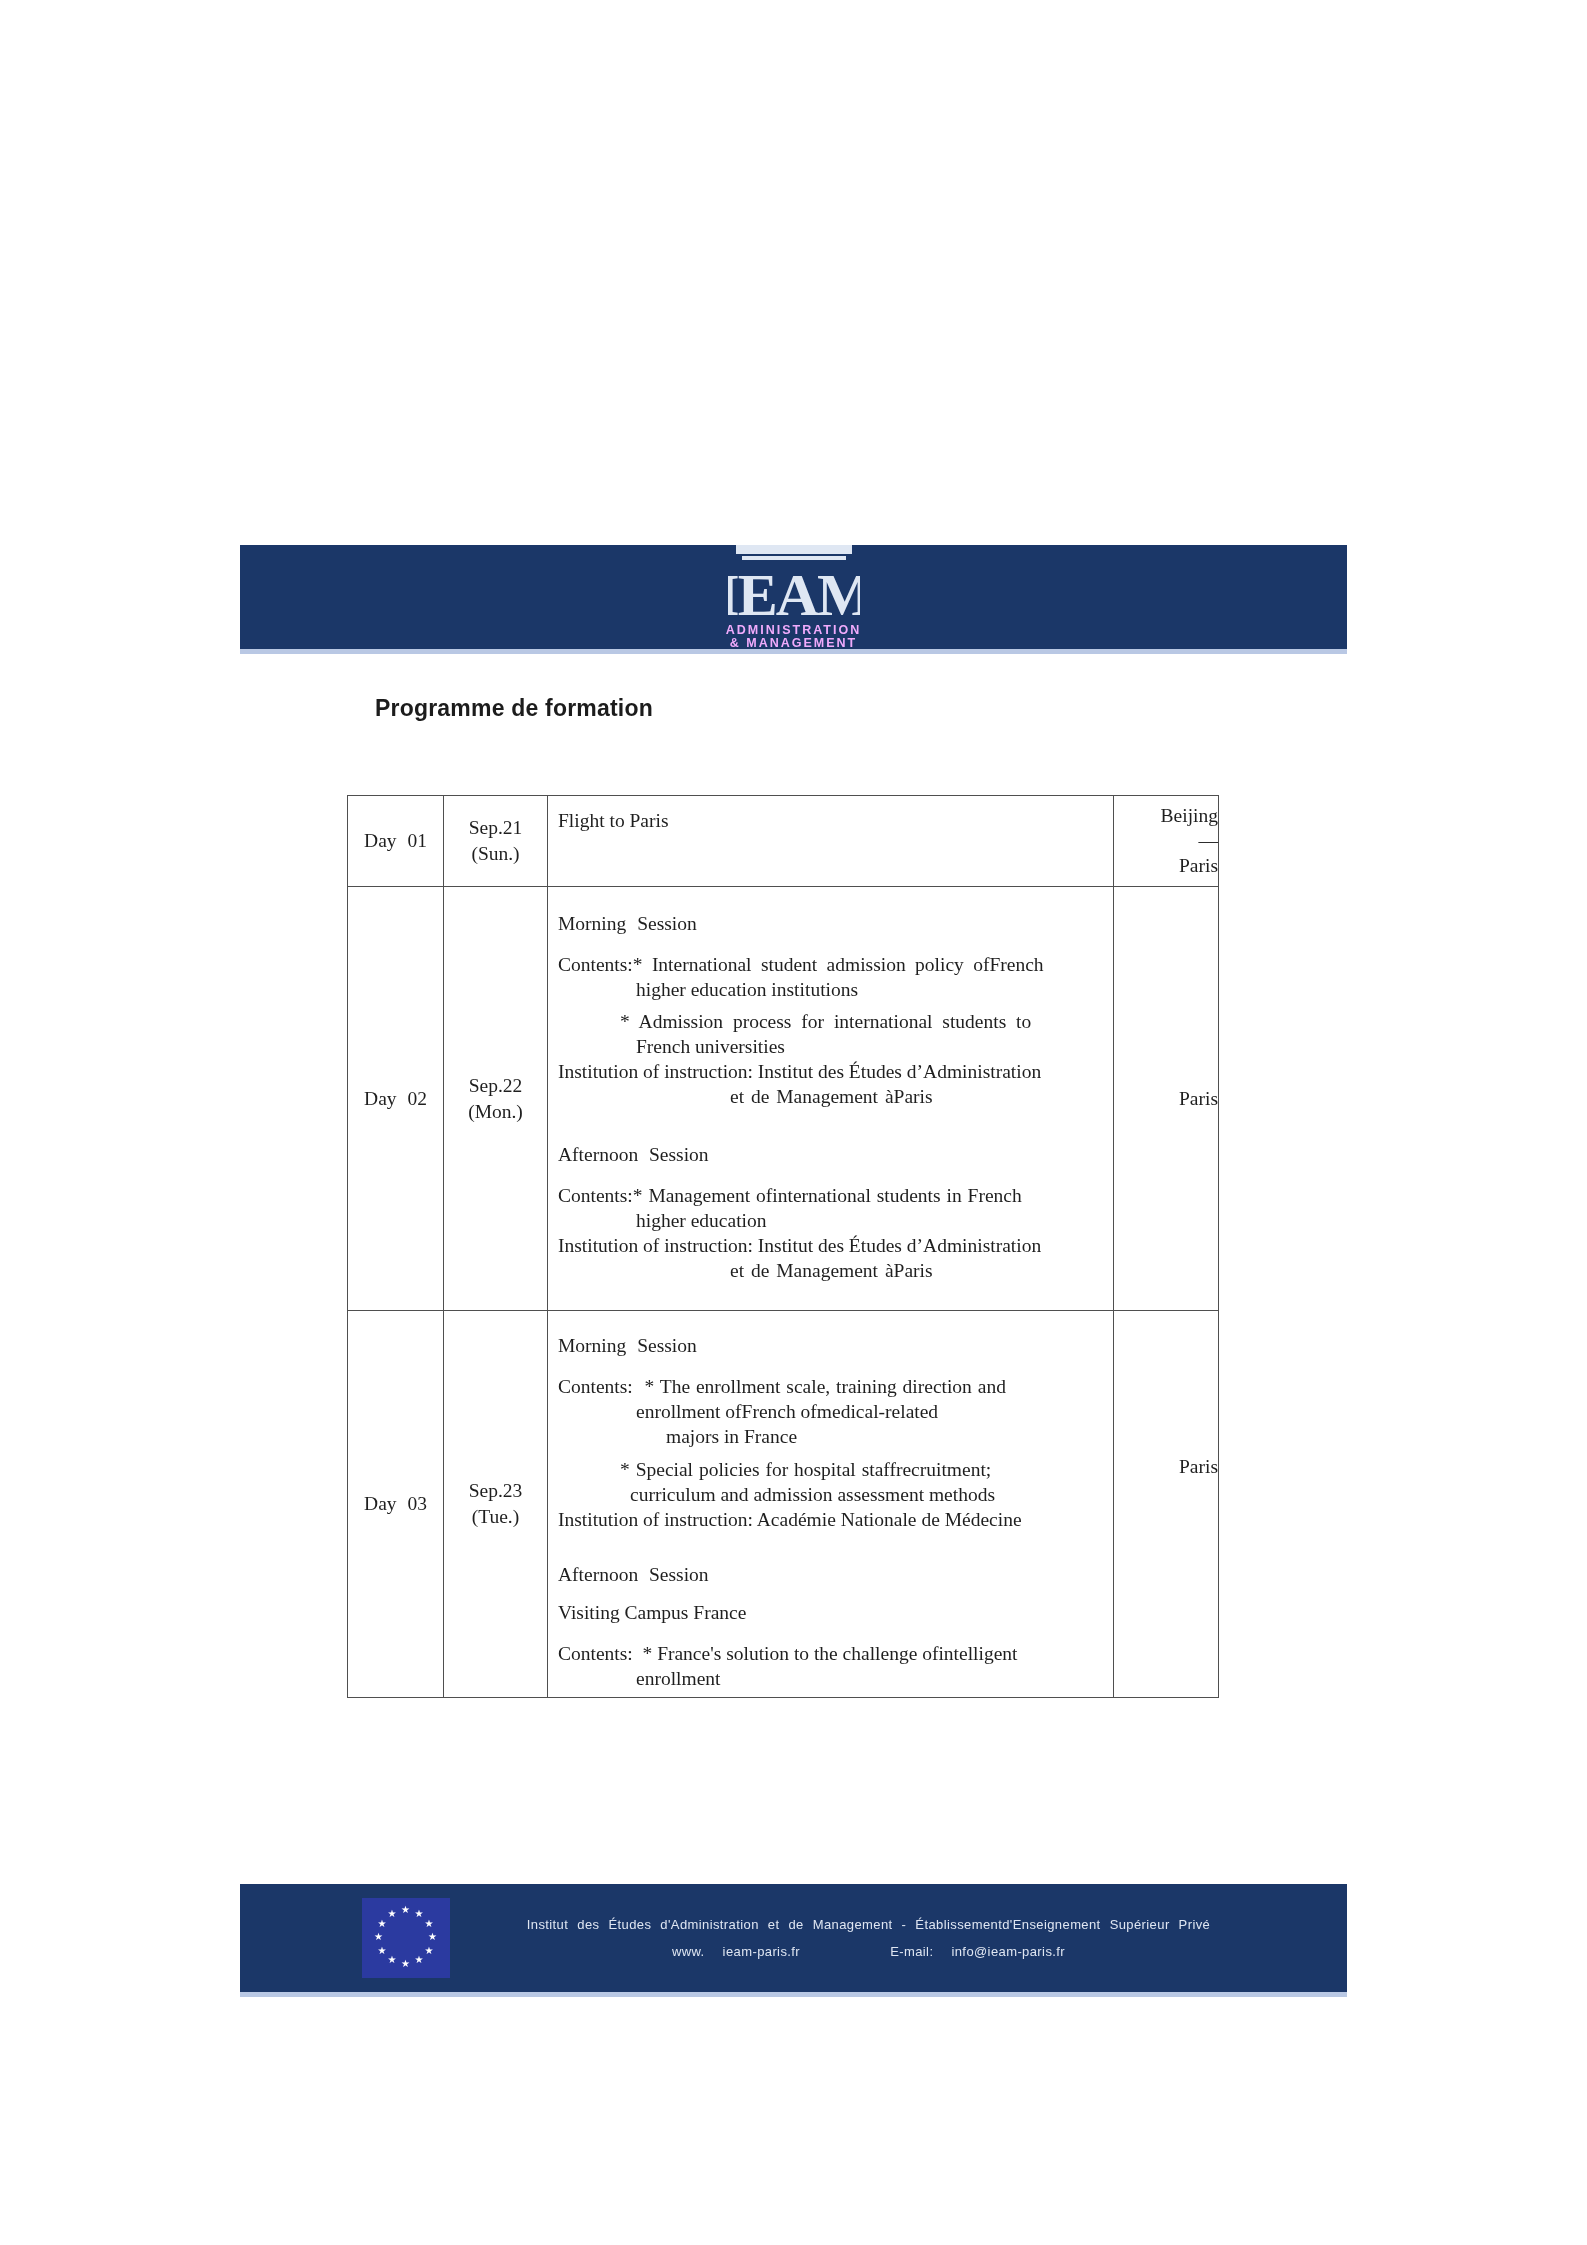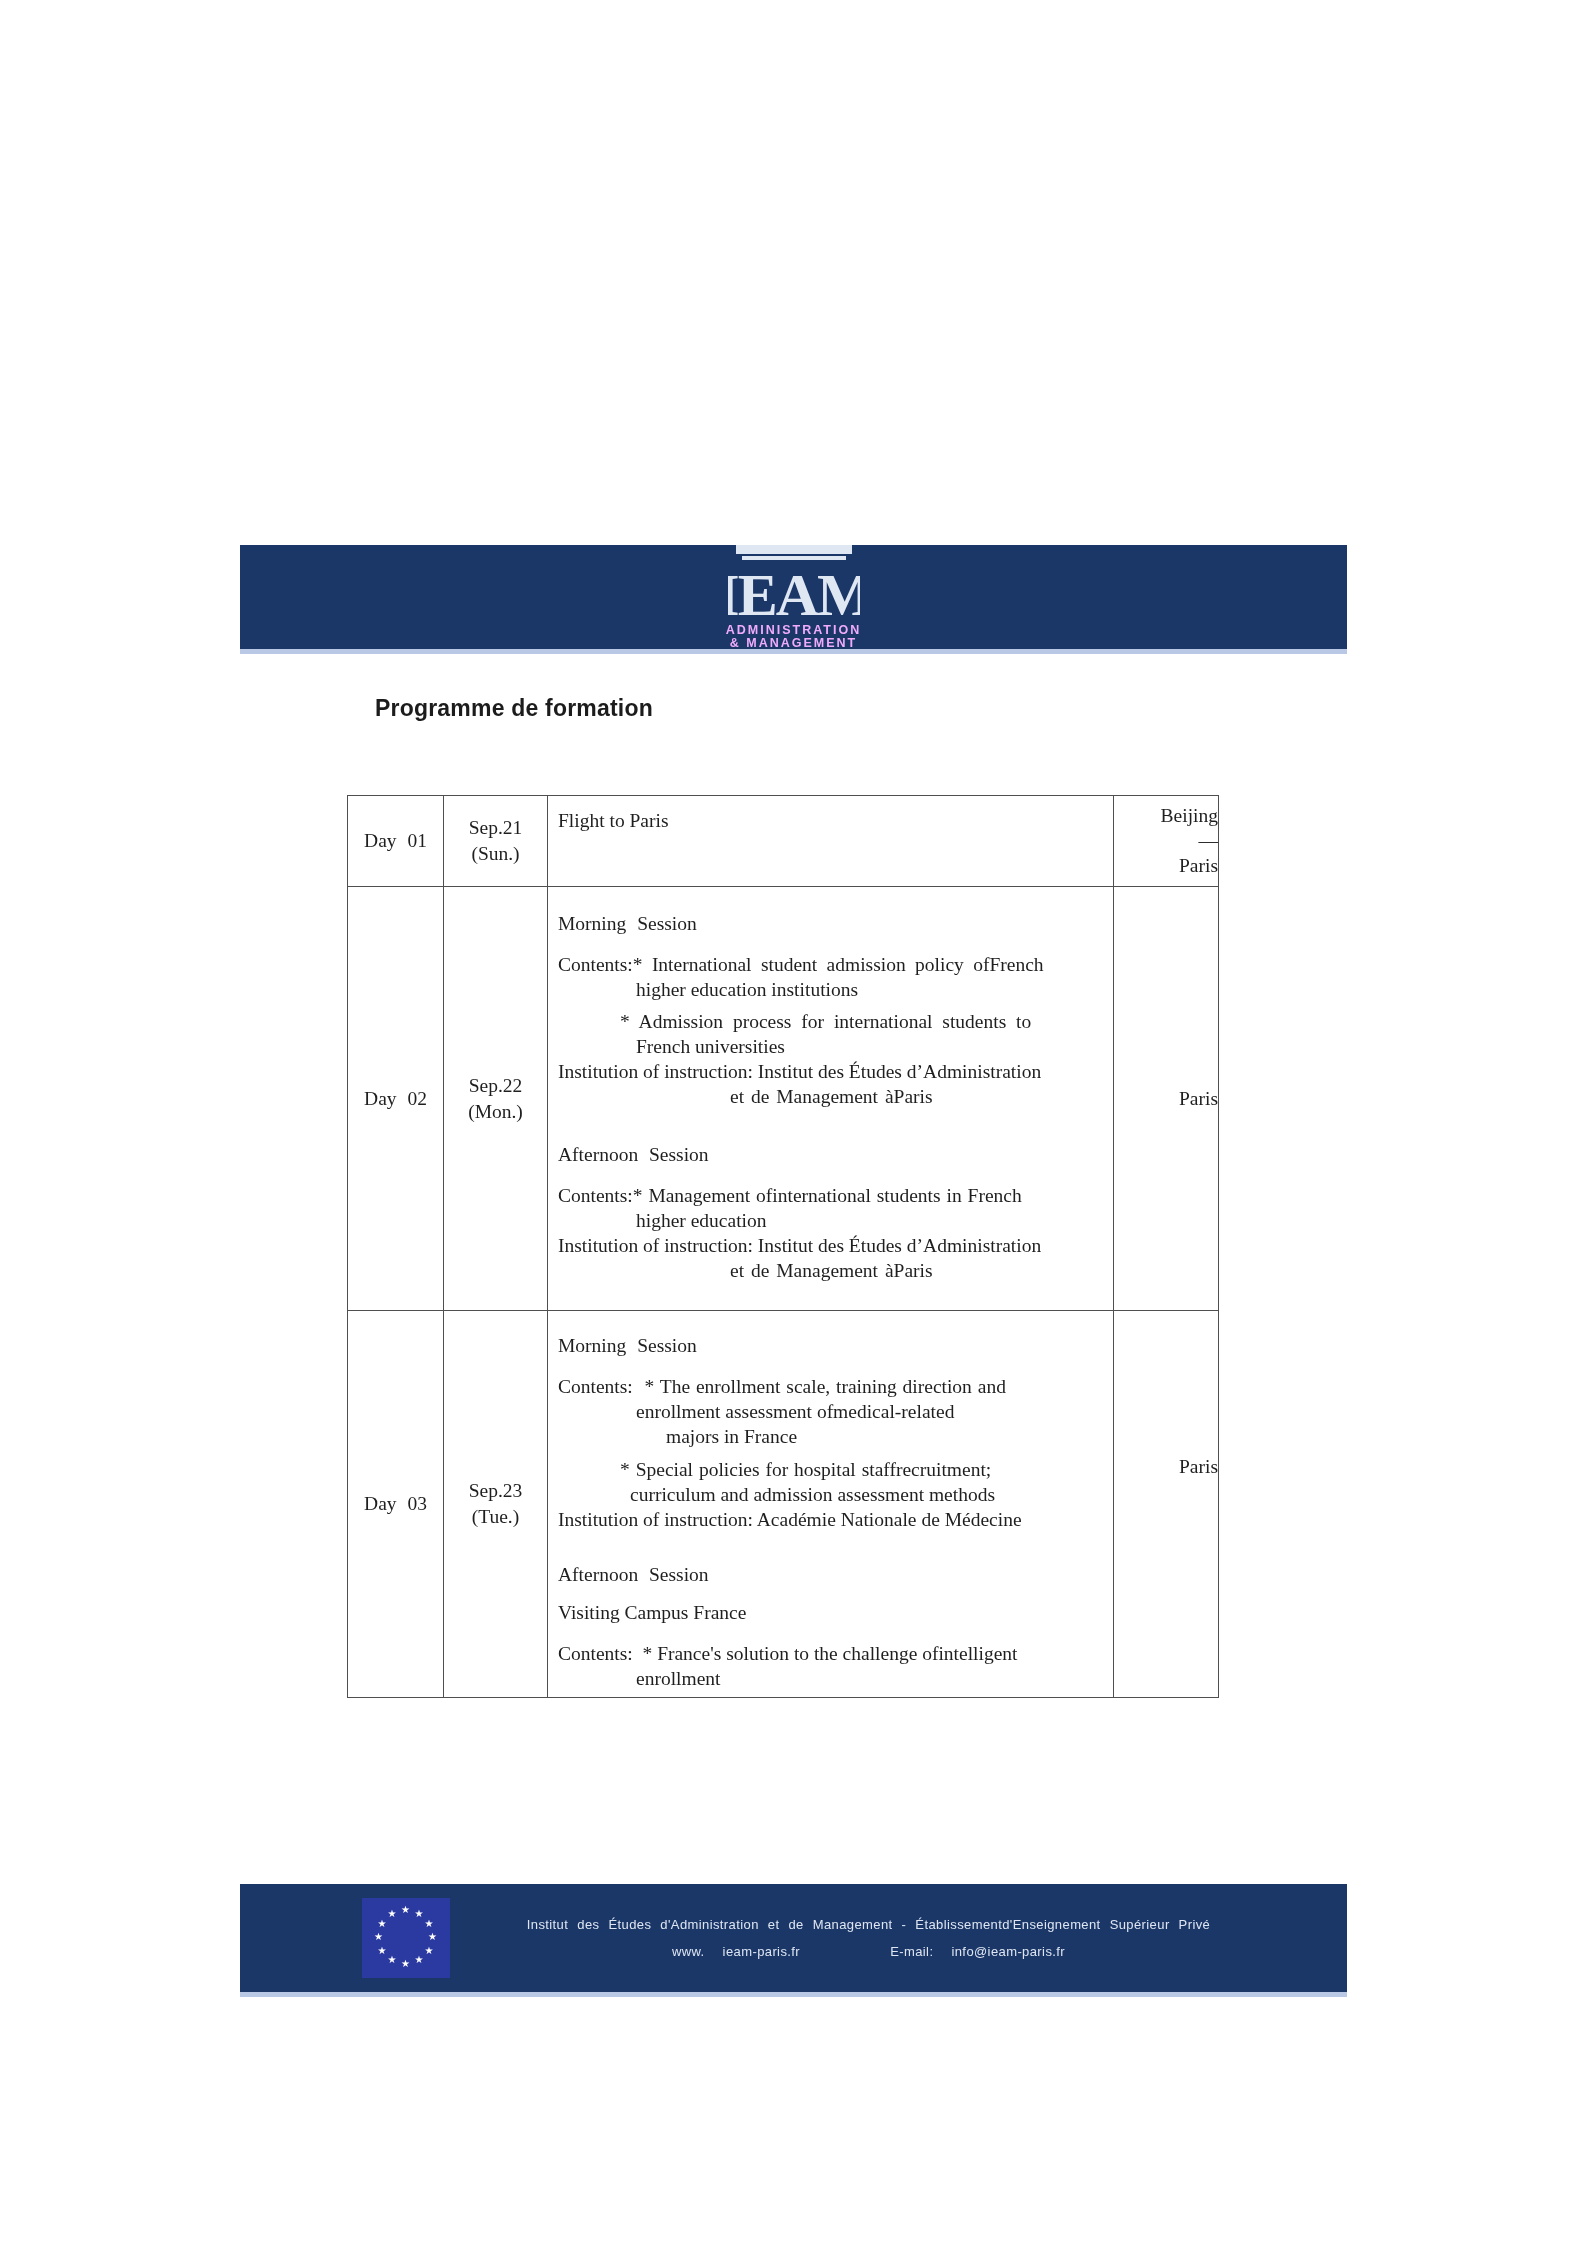--- a/index.html
+++ b/index.html
@@ -117,21 +117,21 @@
         </tr>
         <tr>
           <td class="day-cell">Day 03</td>
           <td class="date-cell">
             <div class="date-line">Sep.23</div>
             <div class="date-line">(Tue.)</div>
           </td>
           <td class="content-cell">
             <div class="content-line" style="margin-top: 20px; word-spacing: 6px;">Morning Session</div>
             <div class="content-line" style="margin-top: 16px; word-spacing: 1px;">Contents:  * The enrollment scale, training direction and</div>
-            <div class="content-line" style="margin-left: 78px;">enrollment assessment ofmedical-related</div>
+            <div class="content-line" style="margin-left: 78px;">enrollment ofFrench ofmedical-related</div>
             <div class="content-line" style="margin-left: 108px;">majors in France</div>
             <div class="content-line" style="margin-left: 62px; margin-top: 8px; word-spacing: 1px;">* Special policies for hospital staffrecruitment;</div>
             <div class="content-line" style="margin-left: 72px;">curriculum and admission assessment methods</div>
             <div class="content-line">Institution of instruction: Académie Nationale de Médecine</div>
             <div class="content-line" style="margin-top: 30px; word-spacing: 6px;">Afternoon Session</div>
             <div class="content-line" style="margin-top: 13px;">Visiting Campus France</div>
             <div class="content-line" style="margin-top: 16px;">Contents:  * France's solution to the challenge ofintelligent</div>
             <div class="content-line" style="margin-left: 78px;">enrollment</div>
           </td>
           <td class="loc-cell">

